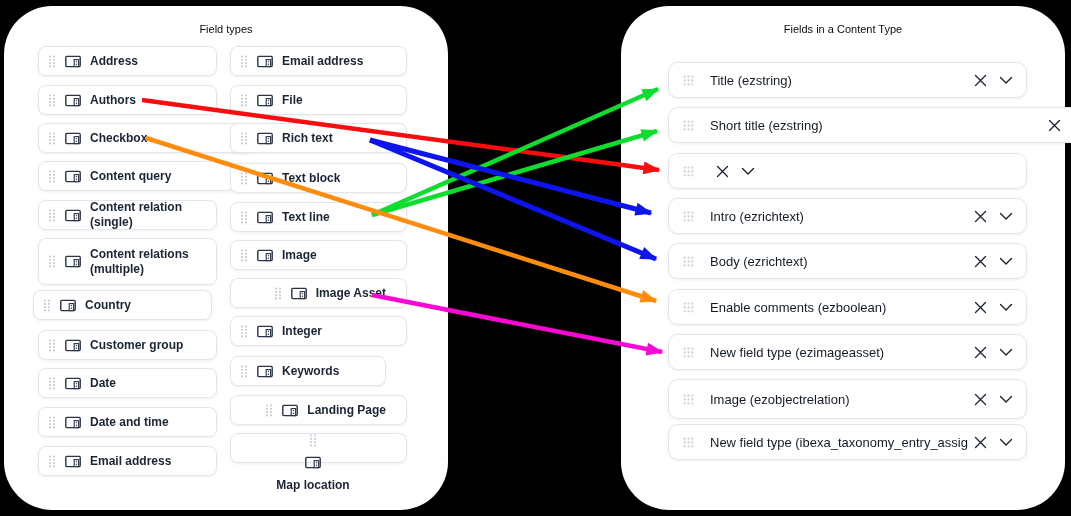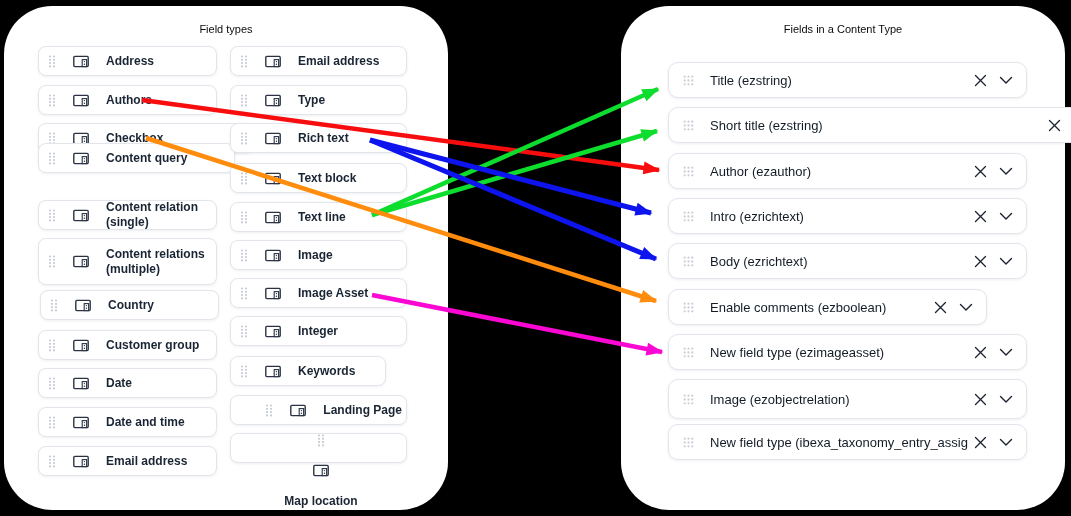--- a/index.html
+++ b/index.html
@@ -15,21 +15,21 @@
   #left-panel{left:4px;}
   #right-panel{left:621px;}
   .panel-title{
     position:absolute;top:17px;left:0;right:0;margin:0;
     text-align:center;font-size:11px;font-weight:500;color:#0b0b0b;
   }
   .litem{
     position:absolute;box-sizing:border-box;
     background:#fff;border:1px solid #e2e6ec;border-radius:8px;
     box-shadow:0 1px 3px rgba(18,28,48,.07);
-    display:flex;align-items:center;gap:17px;padding:0 4px 0 9px;
+    display:flex;align-items:center;gap:9px;padding:0 20px 0 9px;
     cursor:grab;
   }
   .llabel{font-size:12px;font-weight:700;color:#1a2534;line-height:1.25;}
   .ritem{
     position:absolute;box-sizing:border-box;
     background:#fff;border:1px solid #e2e6ec;border-radius:10px;
     box-shadow:0 1px 3px rgba(18,28,48,.07);
     display:flex;align-items:center;padding:0 8px 0 14px;
     cursor:grab;
   }
@@ -115,21 +115,21 @@
     <span class="ficon">
       <svg width="16" height="13" viewBox="0 0 16 13">
         <rect x="0.8" y="1.4" width="14.4" height="10.2" rx="1" fill="none" stroke="#2a3344" stroke-width="1.4"></rect>
         <rect x="9.2" y="4.6" width="4.4" height="7" fill="#fff" stroke="#2a3344" stroke-width="1.1"></rect>
         <circle cx="11.4" cy="6.6" r="0.7" fill="#2a3344"></circle>
         <circle cx="11.4" cy="9.2" r="0.7" fill="#2a3344"></circle>
       </svg>
     </span>
     <span class="llabel">Checkbox</span>
   </div>
-        <div class="litem" style="left: 34px; top: 137px; width: 197px; height: 30px;">
+        <div class="litem" style="left: 34px; top: 155px; width: 197px; height: 30px;">
     <span class="handle">
       <svg width="8" height="13" viewBox="0 0 8 13">
               <g fill="#c7ccd5">
         <circle cx="2" cy="1.5" r="1.1"></circle>
                 <circle cx="6" cy="1.5" r="1.1"></circle>
         <circle cx="2" cy="4.8" r="1.1"></circle>
                 <circle cx="6" cy="4.8" r="1.1"></circle>
         <circle cx="2" cy="8.1" r="1.1"></circle>
                 <circle cx="6" cy="8.1" r="1.1"></circle>
         <circle cx="2" cy="11.4" r="1.1"></circle>
@@ -190,21 +190,21 @@
     <span class="ficon">
       <svg width="16" height="13" viewBox="0 0 16 13">
         <rect x="0.8" y="1.4" width="14.4" height="10.2" rx="1" fill="none" stroke="#2a3344" stroke-width="1.4"></rect>
         <rect x="9.2" y="4.6" width="4.4" height="7" fill="#fff" stroke="#2a3344" stroke-width="1.1"></rect>
         <circle cx="11.4" cy="6.6" r="0.7" fill="#2a3344"></circle>
         <circle cx="11.4" cy="9.2" r="0.7" fill="#2a3344"></circle>
       </svg>
     </span>
     <span class="llabel">Content relations (multiple)</span>
   </div>
-        <div class="litem" style="left: 36px; top: 284px; width: 179px; height: 30px;">
+        <div class="litem" style="left: 29px; top: 284px; width: 179px; height: 30px;">
     <span class="handle">
       <svg width="8" height="13" viewBox="0 0 8 13">
               <g fill="#c7ccd5">
         <circle cx="2" cy="1.5" r="1.1"></circle>
                 <circle cx="6" cy="1.5" r="1.1"></circle>
         <circle cx="2" cy="4.8" r="1.1"></circle>
                 <circle cx="6" cy="4.8" r="1.1"></circle>
         <circle cx="2" cy="8.1" r="1.1"></circle>
                 <circle cx="6" cy="8.1" r="1.1"></circle>
         <circle cx="2" cy="11.4" r="1.1"></circle>
@@ -365,21 +365,21 @@
             </svg>
     </span>
     <span class="ficon">
       <svg width="16" height="13" viewBox="0 0 16 13">
         <rect x="0.8" y="1.4" width="14.4" height="10.2" rx="1" fill="none" stroke="#2a3344" stroke-width="1.4"></rect>
         <rect x="9.2" y="4.6" width="4.4" height="7" fill="#fff" stroke="#2a3344" stroke-width="1.1"></rect>
         <circle cx="11.4" cy="6.6" r="0.7" fill="#2a3344"></circle>
         <circle cx="11.4" cy="9.2" r="0.7" fill="#2a3344"></circle>
       </svg>
     </span>
-    <span class="llabel">Type</span>
+    <span class="llabel">File</span>
   </div>
         <div class="litem" style="left: 226px; top: 117px; width: 177px; height: 30px;">
     <span class="handle">
       <svg width="8" height="13" viewBox="0 0 8 13">
               <g fill="#c7ccd5">
         <circle cx="2" cy="1.5" r="1.1"></circle>
                 <circle cx="6" cy="1.5" r="1.1"></circle>
         <circle cx="2" cy="4.8" r="1.1"></circle>
                 <circle cx="6" cy="4.8" r="1.1"></circle>
         <circle cx="2" cy="8.1" r="1.1"></circle>
@@ -467,21 +467,21 @@
     <span class="ficon">
       <svg width="16" height="13" viewBox="0 0 16 13">
         <rect x="0.8" y="1.4" width="14.4" height="10.2" rx="1" fill="none" stroke="#2a3344" stroke-width="1.4"></rect>
         <rect x="9.2" y="4.6" width="4.4" height="7" fill="#fff" stroke="#2a3344" stroke-width="1.1"></rect>
         <circle cx="11.4" cy="6.6" r="0.7" fill="#2a3344"></circle>
         <circle cx="11.4" cy="9.2" r="0.7" fill="#2a3344"></circle>
       </svg>
     </span>
     <span class="llabel">Image</span>
   </div>
-        <div class="litem" style="left: 226px; top: 272px; width: 177px; height: 30px;">
+        <div class="litem" style="left: 226px; top: 272px; width: 177px; height: 30px; justify-content: flex-end;">
     <span class="handle">
       <svg width="8" height="13" viewBox="0 0 8 13">
               <g fill="#c7ccd5">
         <circle cx="2" cy="1.5" r="1.1"></circle>
                 <circle cx="6" cy="1.5" r="1.1"></circle>
         <circle cx="2" cy="4.8" r="1.1"></circle>
                 <circle cx="6" cy="4.8" r="1.1"></circle>
         <circle cx="2" cy="8.1" r="1.1"></circle>
                 <circle cx="6" cy="8.1" r="1.1"></circle>
         <circle cx="2" cy="11.4" r="1.1"></circle>
@@ -670,21 +670,20 @@
                 <circle cx="9.3" cy="1.7" r="1.15"></circle>
         <circle cx="1.7" cy="5.5" r="1.15"></circle>
                 <circle cx="5.5" cy="5.5" r="1.15"></circle>
                 <circle cx="9.3" cy="5.5" r="1.15"></circle>
         <circle cx="1.7" cy="9.3" r="1.15"></circle>
                 <circle cx="5.5" cy="9.3" r="1.15"></circle>
                 <circle cx="9.3" cy="9.3" r="1.15"></circle>
       </g>
             </svg>
     </span>
-    <span class="rlabel">Author (ezauthor)</span>
     <span class="act">
       <svg width="13" height="13" viewBox="0 0 13 13">
         <path d="M1.5 1.5 L11.5 11.5 M11.5 1.5 L1.5 11.5" stroke="#1a2230" stroke-width="1.3" stroke-linecap="round" fill="none"></path>
       </svg>
     </span>
     <span class="act">
       <svg width="14" height="9" viewBox="0 0 14 9">
         <path d="M1.5 1.5 L7 7 L12.5 1.5" stroke="#1a2230" stroke-width="1.4" stroke-linecap="round" stroke-linejoin="round" fill="none"></path>
       </svg>
     </span>
@@ -738,21 +737,21 @@
       <svg width="13" height="13" viewBox="0 0 13 13">
         <path d="M1.5 1.5 L11.5 11.5 M11.5 1.5 L1.5 11.5" stroke="#1a2230" stroke-width="1.3" stroke-linecap="round" fill="none"></path>
       </svg>
     </span>
     <span class="act">
       <svg width="14" height="9" viewBox="0 0 14 9">
         <path d="M1.5 1.5 L7 7 L12.5 1.5" stroke="#1a2230" stroke-width="1.4" stroke-linecap="round" stroke-linejoin="round" fill="none"></path>
       </svg>
     </span>
   </div>
-        <div class="ritem" style="left: 47px; top: 283px; width: 319px; height: 36px;">
+        <div class="ritem" style="left: 47px; top: 283px; width: 359px; height: 36px;">
     <span class="rhandle">
       <svg width="11" height="11" viewBox="0 0 11 11">
               <g fill="#ccd1d8">
         <circle cx="1.7" cy="1.7" r="1.15"></circle>
                 <circle cx="5.5" cy="1.7" r="1.15"></circle>
                 <circle cx="9.3" cy="1.7" r="1.15"></circle>
         <circle cx="1.7" cy="5.5" r="1.15"></circle>
                 <circle cx="5.5" cy="5.5" r="1.15"></circle>
                 <circle cx="9.3" cy="5.5" r="1.15"></circle>
         <circle cx="1.7" cy="9.3" r="1.15"></circle>

